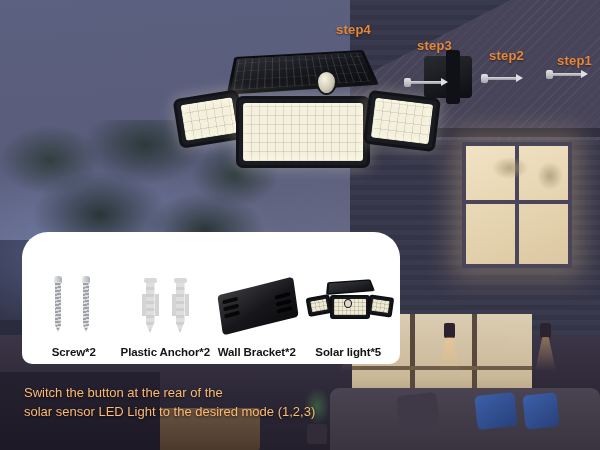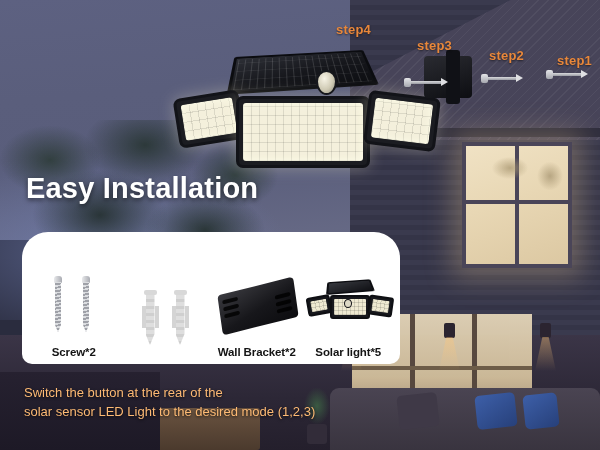--- a/index.html
+++ b/index.html
@@ -344,21 +344,20 @@
     <div class="shank"></div>
     <div class="head"></div>
     <div class="tip"></div>
   </div>
 
   <span class="step-label" style="left:336px; top:22px;">step4</span>
   <span class="step-label" style="left:417px; top:38px;">step3</span>
   <span class="step-label" style="left:489px; top:48px;">step2</span>
   <span class="step-label" style="left:557px; top:53px;">step1</span>
 
-  <div id="title">Easy Installation</div>
 
   <div id="parts-card">
     <div class="parts-row">
 
       <div class="part">
         <div class="part-art">
           <div class="c-screw" style="left:26px">
             <div class="sh-head"></div>
             <div class="sh-body"></div>
           </div>
@@ -378,20 +377,21 @@
             <div class="wing" style="left:-2px"></div>
             <div class="wing" style="right:-2px"></div>
           </div>
           <div class="c-anchor" style="left:54px">
             <div class="a-head"></div>
             <div class="a-body"></div>
             <div class="wing" style="left:-2px"></div>
             <div class="wing" style="right:-2px"></div>
           </div>
         </div>
+        <div class="part-label">Plastic Anchor*2</div>
       </div>
 
       <div class="part">
         <div class="part-art">
           <div class="c-bracket">
             <div class="slot" style="left:4px; top:6px; width:16px; height:4px"></div>
             <div class="slot" style="left:4px; top:13px; width:16px; height:4px"></div>
             <div class="slot" style="left:4px; top:20px; width:16px; height:4px"></div>
             <div class="slot" style="right:5px; top:14px; width:16px; height:4px"></div>
             <div class="slot" style="right:5px; top:21px; width:16px; height:4px"></div>

